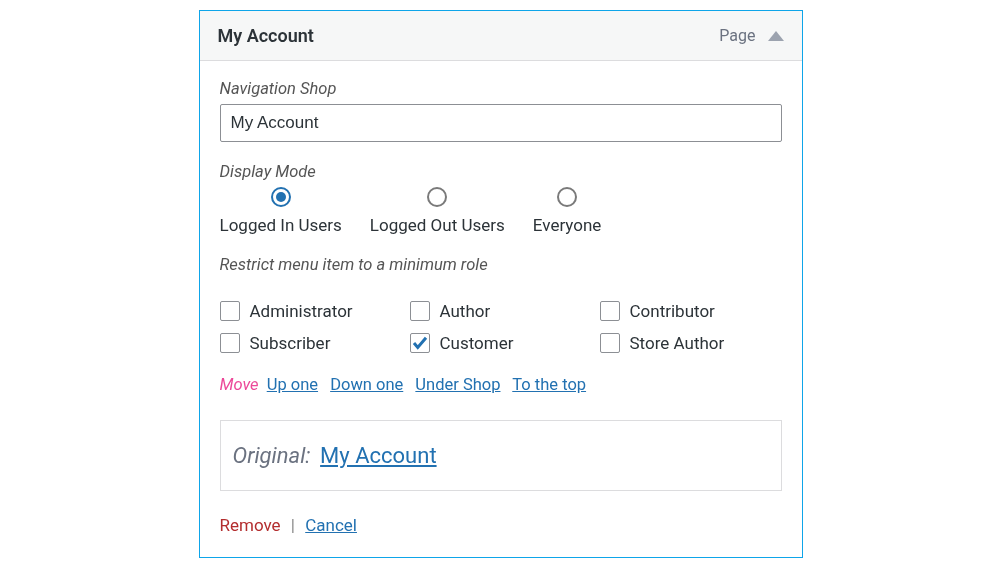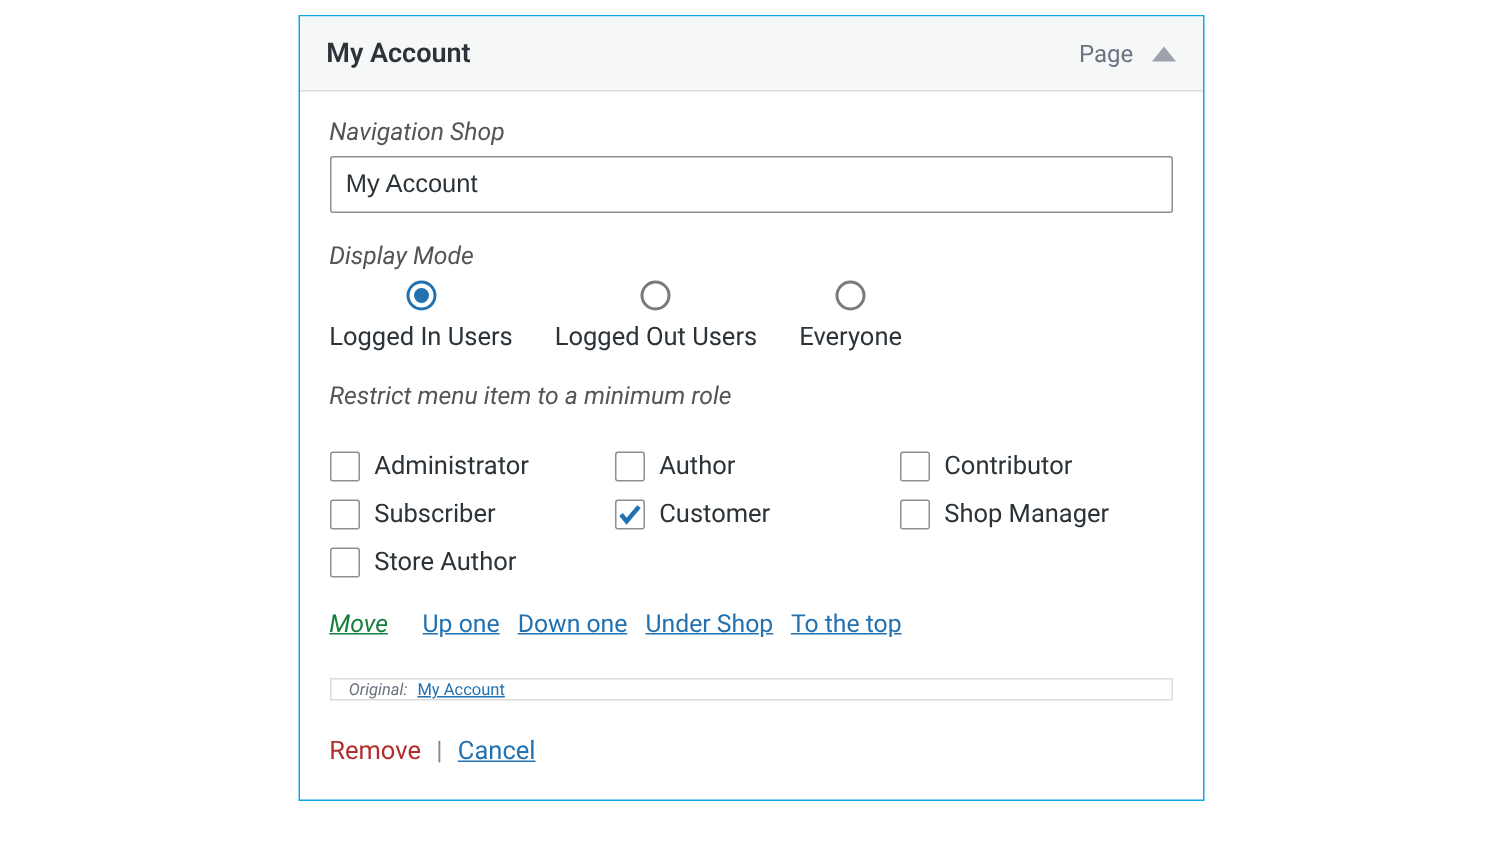--- a/index.html
+++ b/index.html
@@ -132,35 +132,34 @@
       display: none;
       width: 18px;
       height: 18px;
     }
     .move-row {
       margin-top: 22px;
       font-size: 16.5px;
     }
     .move-label {
       font-style: italic;
-      color: #15803d;
-      margin-right: 19px;
-      text-decoration: underline;
+      color: #ec4899;
+      margin-right: 4px;
     }
     .link {
       color: #2271b1;
       text-decoration: underline;
       cursor: pointer;
       margin-right: 8px;
     }
     .original-box {
       border: 1px solid #dcdcde;
-      padding: 0 12px;
+      padding: 22px 12px;
       margin-top: 26px;
-      font-size: 11px;
+      font-size: 22px;
     }
     .original-label {
       font-style: italic;
       color: #6b7280;
       margin-right: 4px;
     }
     .actions-row {
       margin-top: 24px;
       font-size: 17px;
     }
@@ -230,24 +229,20 @@
         <div class="checkbox-item">
           <span class="checkbox checked">
               <svg viewBox="0 0 24 24">
                 <path fill="none" stroke="#2271b1" stroke-width="4" d="M4 12l5 6L20 5"></path>
               </svg>
             </span>
           <span class="option-label">Customer</span>
         </div>
         <div class="checkbox-item">
           <span class="checkbox"></span>
-          <span class="option-label">Shop Manager</span>
-        </div>
-        <div class="checkbox-item">
-          <span class="checkbox"></span>
           <span class="option-label">Store Author</span>
         </div>
       </div>
     </div>
 
     <div class="move-row">
       <span class="move-label">Move</span>
       <span class="link">Up one</span>
       <span class="link">Down one</span>
       <span class="link">Under Shop</span>

